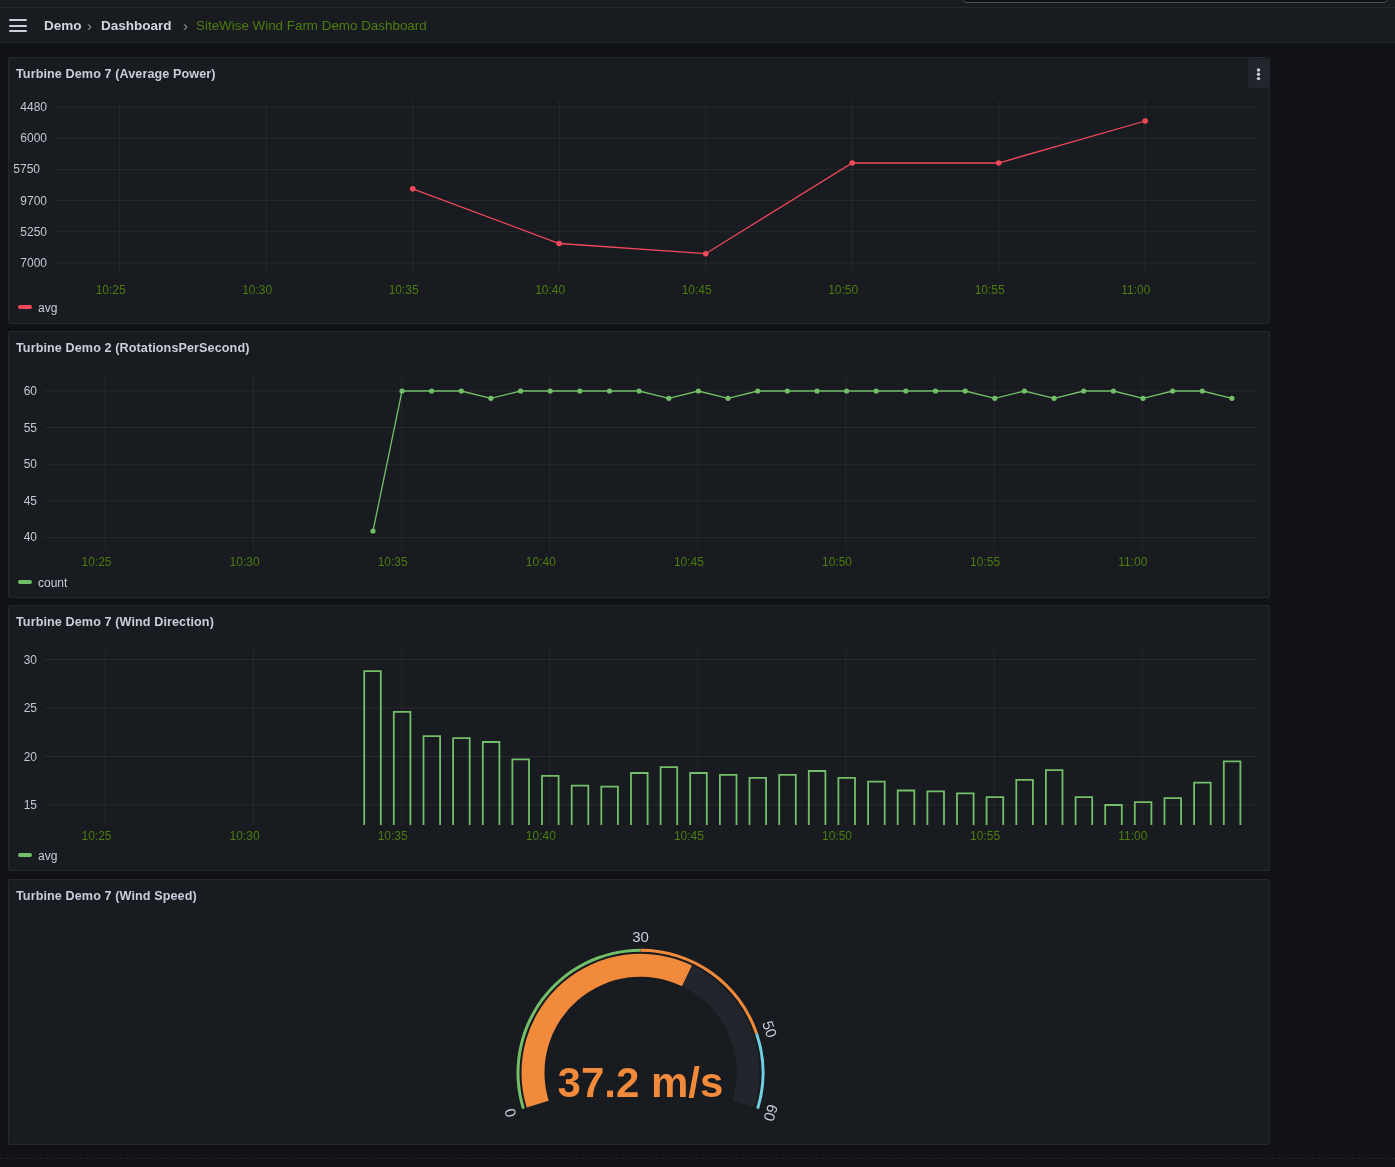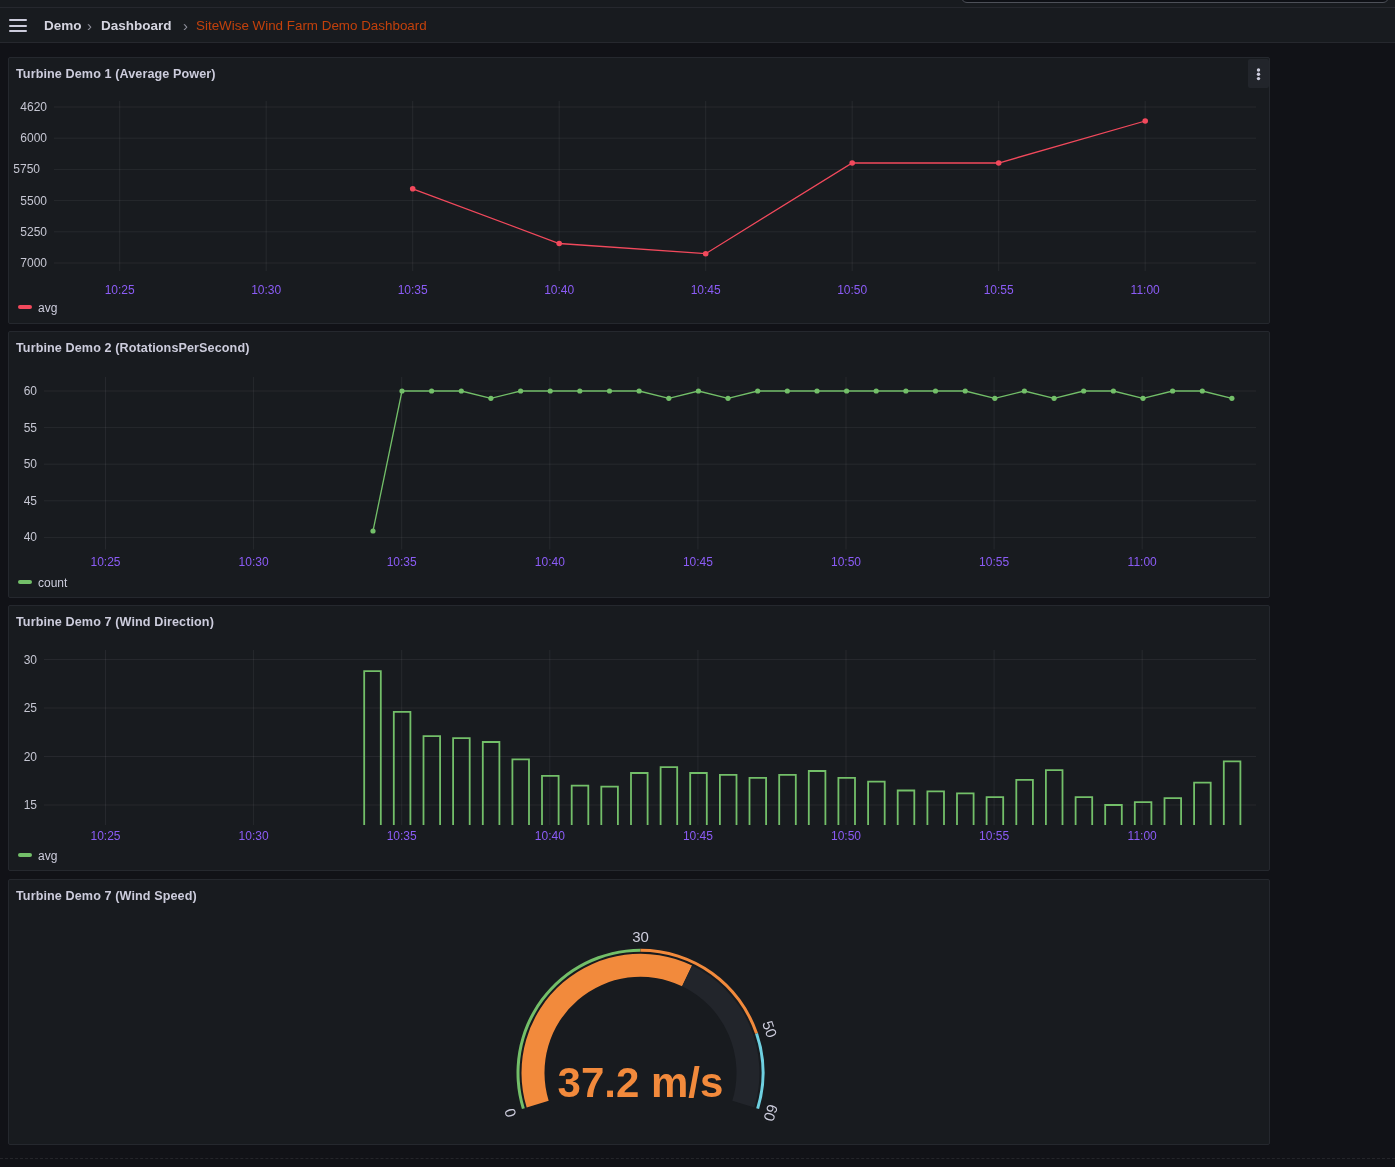--- a/index.html
+++ b/index.html
@@ -2,38 +2,38 @@
 <html><head><meta charset="utf-8"><style>
 *{margin:0;padding:0;box-sizing:border-box}
 html,body{width:1395px;height:1167px;background:#111217;overflow:hidden;
   font-family:"Liberation Sans",sans-serif;}
 .abs{position:absolute}
 .panel{position:absolute;left:8px;width:1262px;background:#181b1f;
   border:1px solid #25282e;border-radius:2px}
 .ptitle{position:absolute;left:16px;top:10px;font-size:12.6px;font-weight:bold;
   color:#ccccdc;white-space:nowrap;letter-spacing:.1px}
 .ylab{position:absolute;font-size:12px;color:#c5c6d2;text-align:right;width:40px;line-height:12px}
-.xlab{position:absolute;font-size:12px;color:#8b5cf6;text-align:center;width:48px;line-height:12px}
+.xlab{position:absolute;font-size:12px;color:#4d7c0f;text-align:left;width:48px;line-height:12px}
 .leg{position:absolute;font-size:12px;color:#ccccdc;line-height:12px}
 .sw{position:absolute;width:14px;height:4px;border-radius:2px}
 </style></head><body>
 
 <div class="abs" style="left:0;top:0;width:1395px;height:43px;background:#181b1f;border-bottom:1px solid #26282e"></div>
 <div class="abs" style="left:0;top:7px;width:1395px;height:0;border-top:1px solid #26282e"></div>
 <div class="abs" style="left:961px;top:-6px;width:428px;height:9px;background:#0e1015;border:1px solid #4d5058;border-radius:0 0 6px 6px"></div>
 <div class="abs" style="left:9px;top:19px;width:18px;height:2.2px;border-radius:1px;background:#ccccdc"></div>
 <div class="abs" style="left:9px;top:24.5px;width:18px;height:2.2px;border-radius:1px;background:#ccccdc"></div>
 <div class="abs" style="left:9px;top:30px;width:18px;height:2.2px;border-radius:1px;background:#ccccdc"></div>
 <div class="abs" style="left:44px;top:18px;font-size:13.5px;font-weight:bold;color:#d5d5e0">Demo</div>
 <div class="abs" style="left:87px;top:16.5px;font-size:15px;color:rgba(204,204,220,0.65)">›</div>
 <div class="abs" style="left:101px;top:18px;font-size:13.5px;font-weight:bold;color:#d5d5e0">Dashboard</div>
 <div class="abs" style="left:183px;top:16.5px;font-size:15px;color:rgba(204,204,220,0.65)">›</div>
-<div class="abs" style="left:196px;top:17.5px;font-size:13.4px;color:#c2410c">SiteWise Wind Farm Demo Dashboard</div>
+<div class="abs" style="left:196px;top:17.5px;font-size:13.4px;color:#4d7c0f">SiteWise Wind Farm Demo Dashboard</div>
 <div class="panel" style="top:57px;height:267px"></div>
-<div class="ptitle" style="top:67px">Turbine Demo 1 (Average Power)</div>
+<div class="ptitle" style="top:67px">Turbine Demo 7 (Average Power)</div>
 <div class="panel" style="top:331px;height:267px"></div>
 <div class="ptitle" style="top:341px">Turbine Demo 2 (RotationsPerSecond)</div>
 <div class="panel" style="top:605px;height:266px"></div>
 <div class="ptitle" style="top:615px">Turbine Demo 7 (Wind Direction)</div>
 <div class="panel" style="top:879px;height:266px"></div>
 <div class="ptitle" style="top:889px">Turbine Demo 7 (Wind Speed)</div>
 <div class="abs" style="left:1248px;top:59px;width:21px;height:29px;background:#22252b;border-radius:2px"></div>
 <svg class="abs" style="left:1248px;top:59px" width="21" height="29">
 <circle cx="10.5" cy="11" r="1.7" fill="#ccccdc"></circle>
     <circle cx="10.5" cy="15.3" r="1.7" fill="#ccccdc"></circle>
@@ -55,24 +55,24 @@
     <line x1="998.7" y1="101" x2="998.7" y2="271" stroke="rgba(204,204,220,0.08)" stroke-width="1"></line>
     <line x1="1145.2" y1="101" x2="1145.2" y2="271" stroke="rgba(204,204,220,0.08)" stroke-width="1"></line>
     <polyline points="412.7,188.8 559.2,243.5 705.7,253.7 852.2,163.0 998.7,163.0 1145.2,121.0" fill="none" stroke="#f2495c" stroke-width="1.3"></polyline>
     <circle cx="412.7" cy="188.8" r="2.8" fill="#f2495c"></circle>
     <circle cx="559.2" cy="243.5" r="2.8" fill="#f2495c"></circle>
     <circle cx="705.7" cy="253.7" r="2.8" fill="#f2495c"></circle>
     <circle cx="852.2" cy="163.0" r="2.8" fill="#f2495c"></circle>
     <circle cx="998.7" cy="163.0" r="2.8" fill="#f2495c"></circle>
     <circle cx="1145.2" cy="121.0" r="2.8" fill="#f2495c"></circle>
   </svg>
-<div class="ylab" style="left:7px;top:101px">4620</div>
+<div class="ylab" style="left:7px;top:101px">4480</div>
 <div class="ylab" style="left:7px;top:132.2px">6000</div>
 <div class="ylab" style="left:0;top:163.4px">5750</div>
-<div class="ylab" style="left:7px;top:194.6px">5500</div>
+<div class="ylab" style="left:7px;top:194.6px">9700</div>
 <div class="ylab" style="left:7px;top:225.8px">5250</div>
 <div class="ylab" style="left:7px;top:257px">7000</div>
 <div class="xlab" style="left:95.7px;top:284px">10:25</div>
 <div class="xlab" style="left:242.2px;top:284px">10:30</div>
 <div class="xlab" style="left:388.7px;top:284px">10:35</div>
 <div class="xlab" style="left:535.2px;top:284px">10:40</div>
 <div class="xlab" style="left:681.7px;top:284px">10:45</div>
 <div class="xlab" style="left:828.2px;top:284px">10:50</div>
 <div class="xlab" style="left:974.7px;top:284px">10:55</div>
 <div class="xlab" style="left:1121.2px;top:284px">11:00</div>

